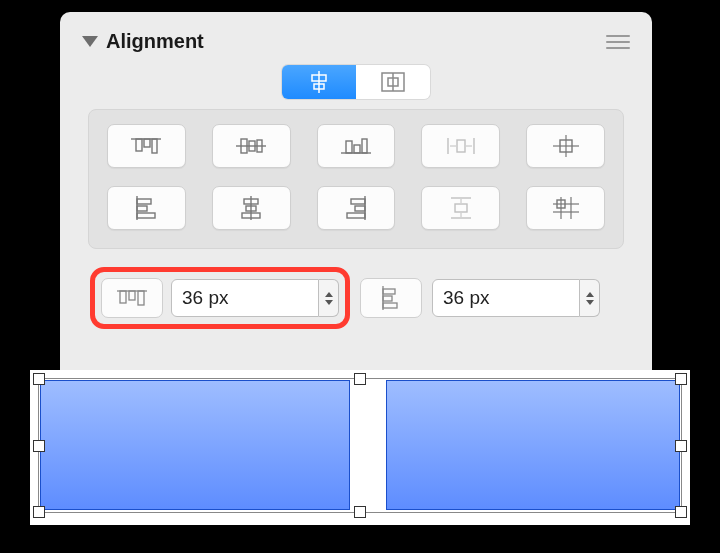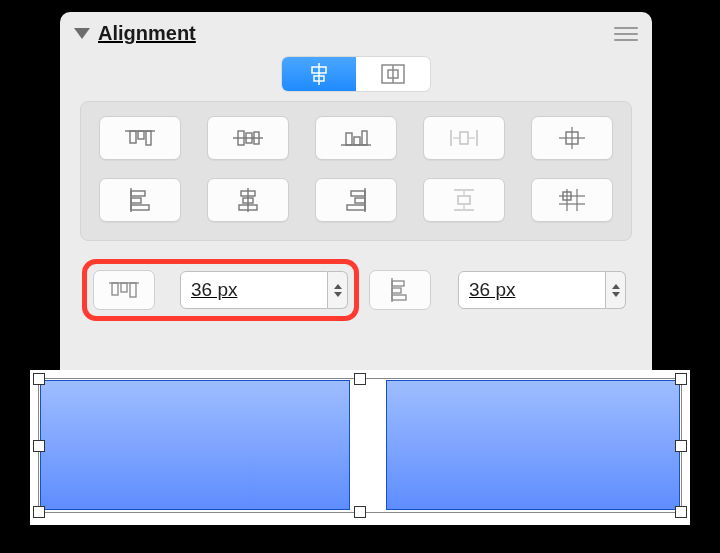--- a/index.html
+++ b/index.html
@@ -14,22 +14,21 @@
   }
   .panel {
     position: absolute;
     left: 60px;
     top: 12px;
     width: 592px;
     height: 444px;
     background: #ececec;
     border-radius: 10px;
     box-shadow: 0 6px 20px rgba(0,0,0,0.35);
-    padding: 0;
-    text-decoration: underline;
+    padding: 8px;
   }
   .panel-header {
     display: flex;
     align-items: center;
     padding: 10px 14px 6px 14px;
   }
   .disclosure {
     width: 0; height: 0;
     border-left: 8px solid transparent;
     border-right: 8px solid transparent;
@@ -121,21 +120,20 @@
     background: #fcfcfc;
     border: 1px solid #cfcfcf;
     border-radius: 7px;
     display: flex;
     align-items: center;
     justify-content: center;
   }
   .stepper-field {
     display: flex;
     align-items: center;
-    margin-left: 17px;
   }
   .stepper-input {
     height: 38px;
     width: 148px;
     background: #fff;
     border: 1px solid #bfbfbf;
     border-radius: 6px 0 0 6px;
     font-size: 19px;
     padding: 0 10px;
     display: flex;

